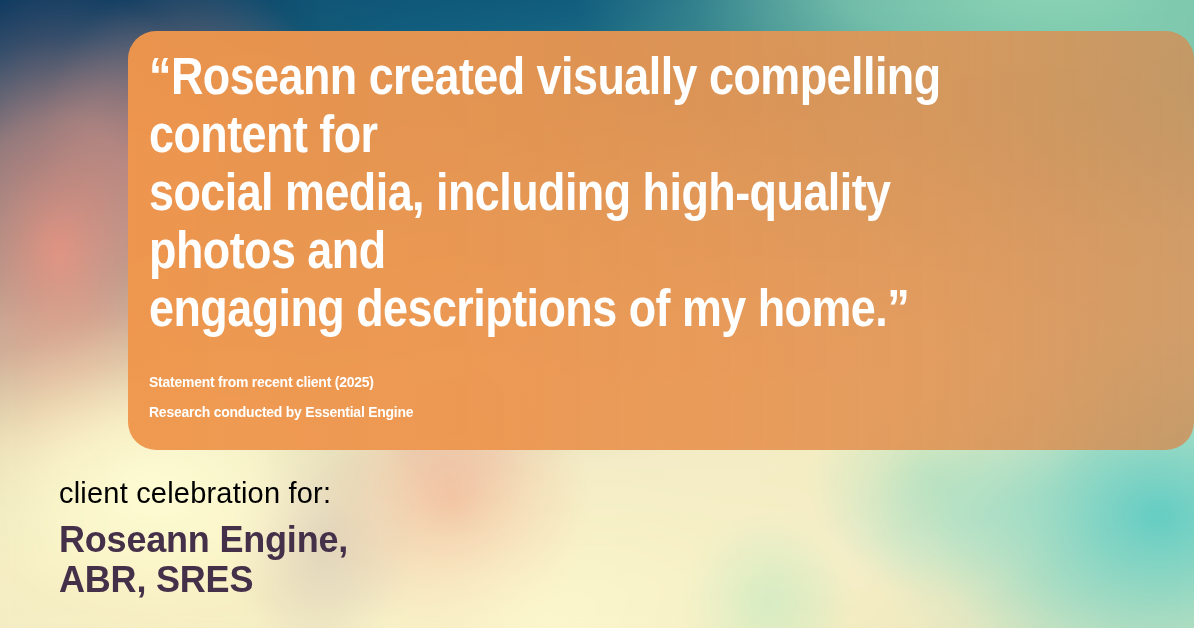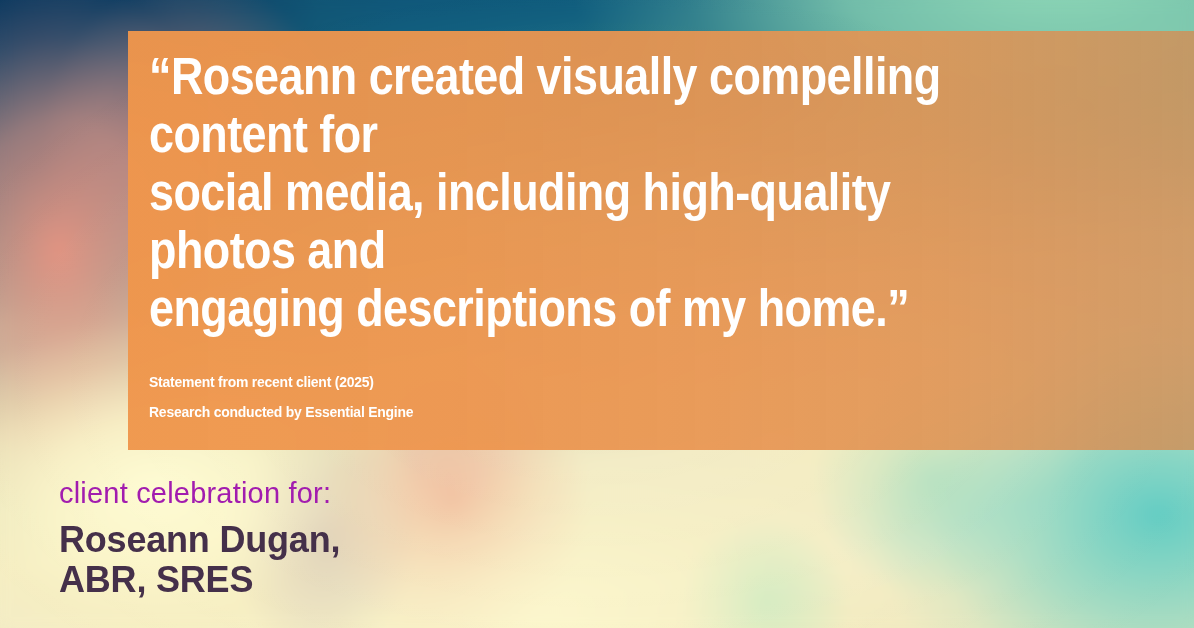--- a/index.html
+++ b/index.html
@@ -132,20 +132,21 @@
     height: 419px;
     background: linear-gradient(90deg,
       rgba(239,150,76,0.965) 0%,
       rgba(237,150,79,0.955) 30%,
       rgba(232,149,82,0.93) 55%,
       rgba(224,148,85,0.90) 76%,
       rgba(214,146,88,0.875) 90%,
       rgba(206,145,90,0.855) 100%);
     box-sizing: border-box;
     padding: 8px;
+    border-radius: 28px;
   }
 
   #quote-text {
     position: absolute;
     left: 21px;
     top: 17px;
     width: 1020px;
     margin: 0;
     color: #ffffff;
     font-family: "Liberation Sans", sans-serif;
@@ -180,21 +181,21 @@
   
   #agent-block {
     position: absolute;
     left: 59px;
     top: 474px;
     width: 700px;
   }
 
   #agent-eyebrow {
     margin: 0;
-    color: #a21caf;
+    color: #000000;
     font-family: "Liberation Sans", sans-serif;
     font-weight: 300;
     font-size: 29px;
     line-height: 38px;
     letter-spacing: 0.2px;
   }
 
   #agent-name {
     margin: 8px 0 0 0;
     color: #45304a;
@@ -227,17 +228,17 @@
 
     <div id="attribution">
       <div class="attr-line">Statement from recent client (2025)</div>
       <div class="attr-line">Research conducted by Essential Engine</div>
     </div>
 
   </div>
 
   <div id="agent-block">
     <p id="agent-eyebrow">client celebration for:</p>
-    <p id="agent-name">Roseann Dugan,
+    <p id="agent-name">Roseann Engine,
 ABR, SRES</p>
   </div>
 
 </div>
 
 </body></html>

